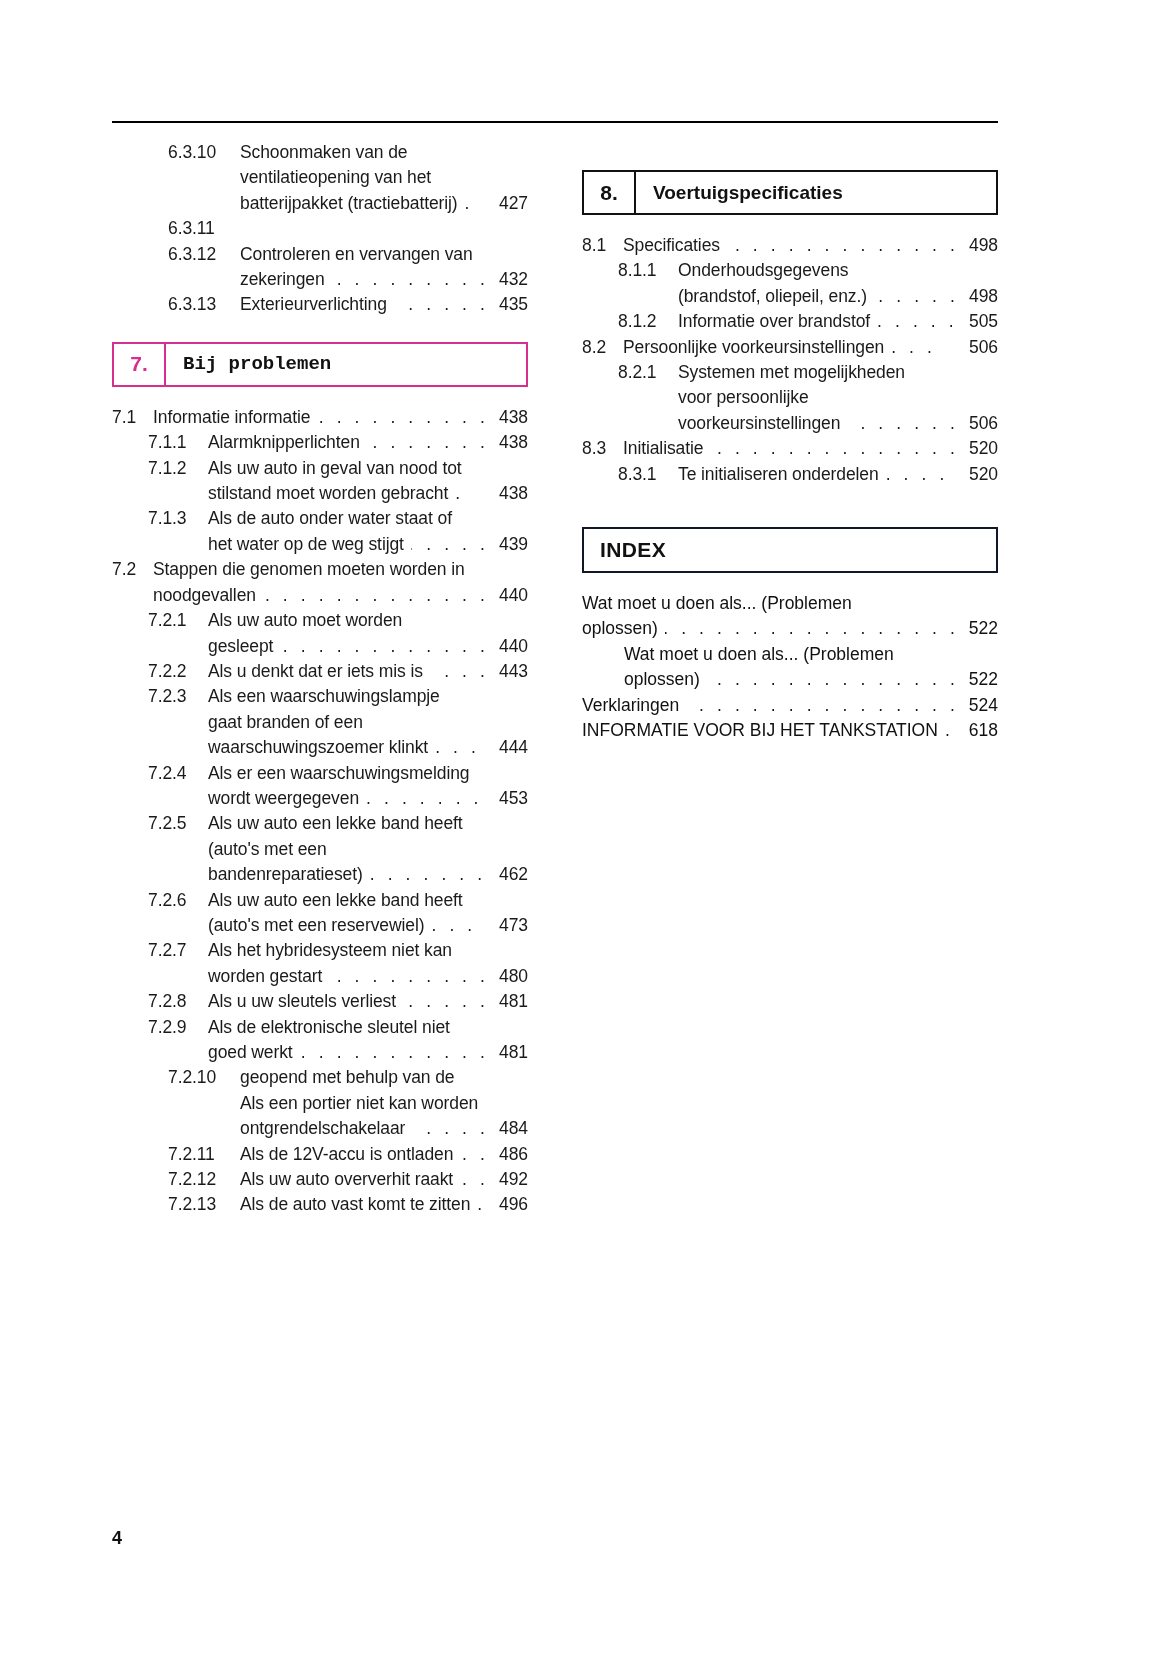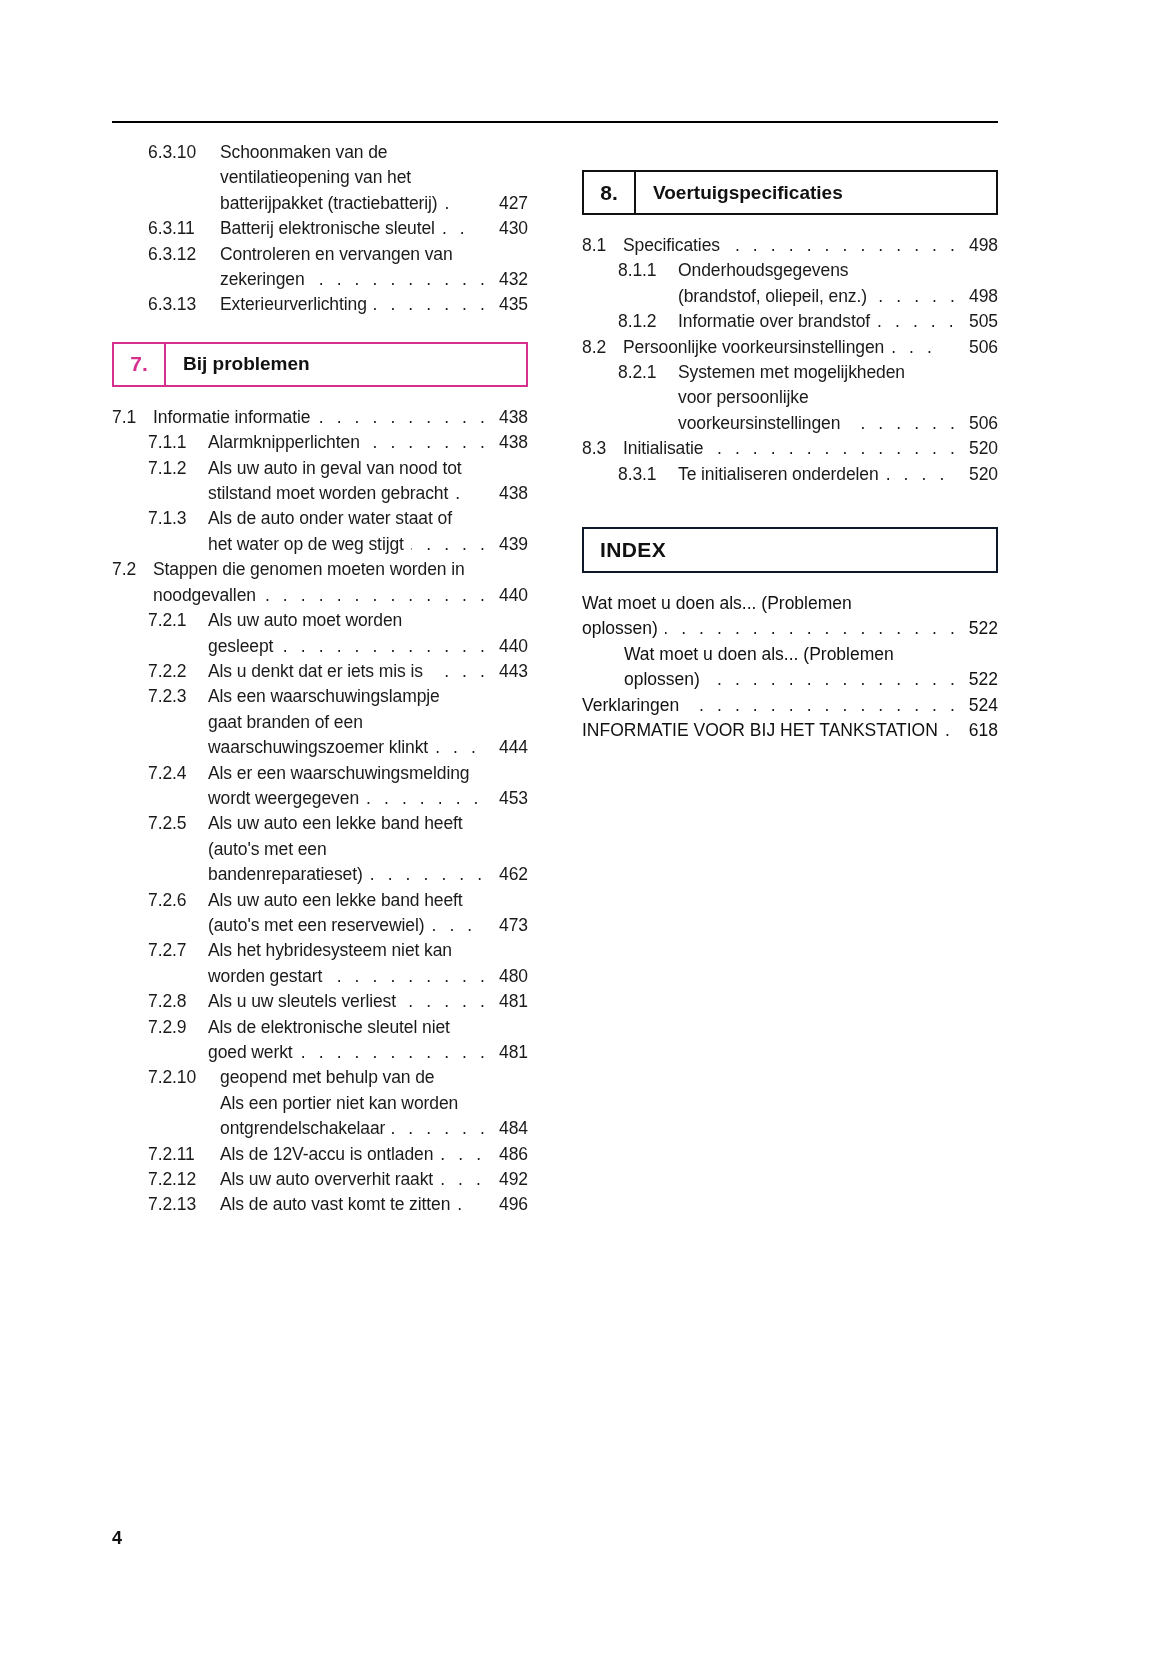--- a/index.html
+++ b/index.html
@@ -62,21 +62,21 @@
   }
   .entry .body {
     flex: 1 1 auto;
     min-width: 0;
   }
   
   .lvl1 .num { width: 34px; }
   .lvl2 { padding-left: 36px; }
   .lvl2 .num { width: 53px; }
   .lvl2b { padding-left: 36px; }
-  .lvl2b .num { width: 65px; }
+  .lvl2b .num { width: 65px; margin-left: 20px; }
 
   
   .line {
     display: flex;
     align-items: baseline;
     width: 100%;
   }
   .line .txt {
     flex: 0 0 auto;
     white-space: pre;
@@ -123,21 +123,21 @@
     display: flex;
     align-items: center;
     padding-left: 17px;
     font-weight: bold;
     font-size: 19px;
     box-sizing: border-box;
   }
   
   .box-pink { border: 2px solid #d62f8d; }
   .box-pink .cnum { color: #d62f8d; border-right: 2px solid #d62f8d; }
-  .box-pink .ctitle { color: #111111; }
+  .box-pink .ctitle { color: #111111; font-family: Liberation Mono, monospace; }
   
   .box-black { border: 2px solid #111111; }
   .box-black .cnum { color: #111111; border-right: 2px solid #111111; }
   .box-black .ctitle { color: #111111; }
 
   
   .index-box {
     box-sizing: border-box;
     border: 2px solid #0f172a;
     height: 46px;
@@ -181,27 +181,20 @@
               <div>ventilatieopening van het</div>
               <div class="line">
                 <span class="txt">batterijpakket (tractiebatterij)</span>
                 <span class="dots">.</span>
                 <span class="pg">427</span>
               </div>
             </div>
           </div>
           <div class="entry lvl2b">
             <div class="num">6.3.11</div>
-            <div class="body">
-              <div class="line">
-                <span class="txt">Batterij elektronische sleutel</span>
-                <span class="dots">. .</span>
-                <span class="pg">430</span>
-              </div>
-            </div>
           </div>
           <div class="entry lvl2b">
             <div class="num">6.3.12</div>
             <div class="body">
               <div>Controleren en vervangen van</div>
               <div class="line">
                 <span class="txt">zekeringen</span>
                 <span class="dots">. . . . . . . . . . .</span>
                 <span class="pg">432</span>
               </div>

